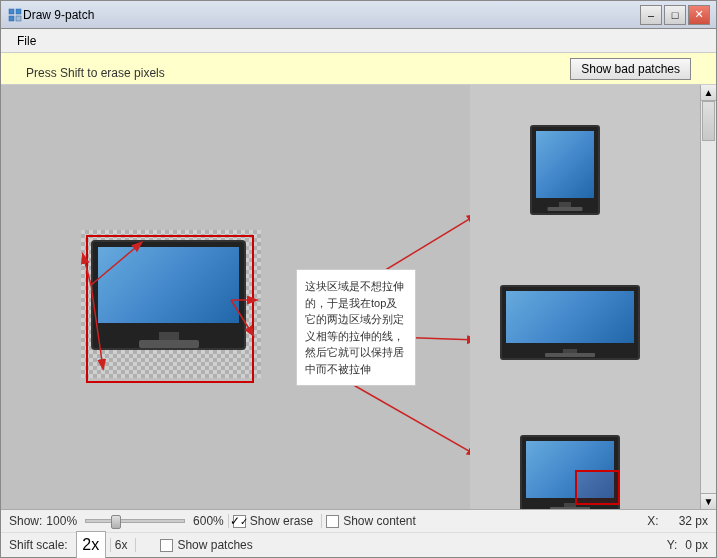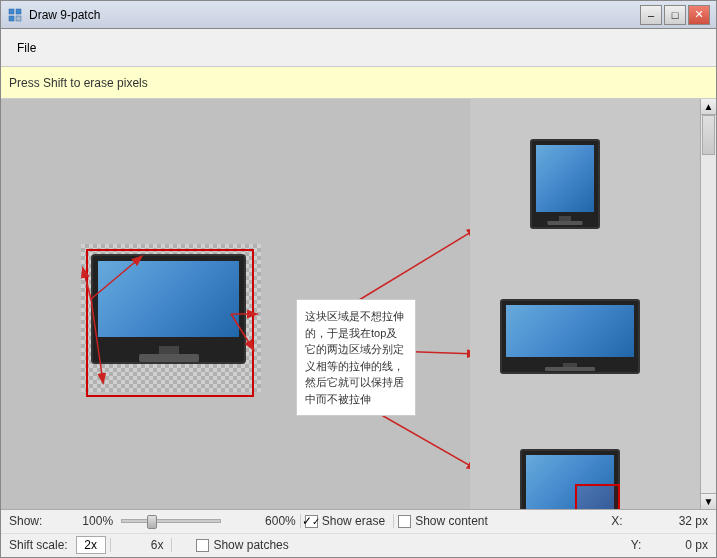--- a/index.html
+++ b/index.html
@@ -2,33 +2,33 @@
 <html><head>
   <meta charset="utf-8">
   <style>
     * { box-sizing: border-box; margin: 0; padding: 0; }
     body { font-family: 'Segoe UI', Tahoma, Arial, sans-serif; font-size: 12px; background: #f0f0f0; width: 717px; height: 558px; overflow: hidden; }
     
     #app-window { width: 717px; height: 558px; border: 1px solid #888; display: flex; flex-direction: column; }
     
     
     #title-bar { background: linear-gradient(to bottom, #dde4f0, #c8d0e0); border-bottom: 1px solid #888; display: flex; align-items: center; justify-content: space-between; padding: 4px 6px; height: 28px; }
-    #title-bar-left { display: flex; align-items: center; gap: 6px; }
+    #title-bar-left { display: flex; align-items: center; gap: 0; }
     #title-icon { width: 16px; height: 16px; display: flex; align-items: center; justify-content: center; }
     #title-text { font-size: 12px; color: #000; }
     #window-controls { display: flex; gap: 2px; }
     .win-btn { width: 22px; height: 20px; border: 1px solid #888; background: linear-gradient(to bottom, #f0f0f0, #d0d0d0); display: flex; align-items: center; justify-content: center; cursor: pointer; font-size: 11px; }
     .win-btn.close { background: linear-gradient(to bottom, #f08070, #d05040); color: white; }
     
     
-    #menu-bar { background: #f0f0f0; border-bottom: 1px solid #ccc; padding: 2px 8px; height: 38px; display: flex; align-items: center; }
+    #menu-bar { background: #f0f0f0; border-bottom: 1px solid #ccc; padding: 2px 8px; height: 24px; display: flex; align-items: center; }
     #menu-file { padding: 2px 8px; cursor: pointer; font-size: 12px; }
     
     
-    #toolbar { background: #ffffcc; border-bottom: 1px solid #ccc; padding: 4px 8px; height: 32px; display: flex; align-items: center; justify-content: space-between; }
+    #toolbar { background: #ffffcc; border-bottom: 1px solid #ccc; padding: 4px 25px; height: 32px; display: flex; align-items: flex-end; justify-content: space-between; }
     #hint-text { font-size: 12px; color: #333; }
     #show-bad-patches-btn { padding: 3px 10px; border: 1px solid #888; background: linear-gradient(to bottom, #f8f8f8, #e0e0e0); cursor: pointer; font-size: 12px; }
     
     
     #main-content { display: flex; flex: 1; overflow: hidden; }
     
     
     #editor-panel { flex: 1; background: #c0c0c0; position: relative; overflow: hidden; }
     
     
@@ -46,32 +46,32 @@
     #tv-base-neck { position: absolute; bottom: 8px; left: 50%; transform: translateX(-50%); width: 20px; height: 8px; background: #444; }
     #tv-base { position: absolute; bottom: 0; left: 50%; transform: translateX(-50%); width: 60px; height: 8px; background: #555; border-radius: 2px; }
     
     
     #red-rect { position: absolute; top: 5px; left: 5px; width: 168px; height: 148px; border: 2px solid #cc0000; background: transparent; }
     
     
     .arrow-svg { position: absolute; pointer-events: none; }
     
     
-    #tooltip { position: absolute; top: 200px; left: 295px; background: white; border: 1px solid #ccc; padding: 8px; width: 120px; font-size: 11px; line-height: 1.5; color: #333; z-index: 10; }
+    #tooltip { position: absolute; top: 184px; left: 295px; background: white; border: 1px solid #ccc; padding: 8px; width: 120px; font-size: 11px; line-height: 1.5; color: #333; z-index: 10; }
     
     
     #preview-content { position: absolute; top: 0; left: 0; right: 16px; bottom: 0; overflow: hidden; }
     
     
     #status-bar { background: #f0f0f0; border-top: 1px solid #aaa; height: 48px; display: flex; flex-direction: column; }
     #status-row-1 { display: flex; align-items: center; height: 24px; padding: 0 8px; border-bottom: 1px solid #ddd; }
     #status-row-2 { display: flex; align-items: center; height: 24px; padding: 0 8px; }
     
     .status-label { font-size: 12px; color: #333; margin-right: 4px; white-space: nowrap; }
-    .status-value { font-size: 12px; color: #333; margin-left: 36px; }
+    .status-value { font-size: 12px; color: #333; }
     
     
     #zoom-slider-container { display: flex; align-items: center; gap: 4px; flex: 0 0 auto; }
     #zoom-slider { width: 100px; height: 4px; background: #ccc; border: 1px solid #aaa; position: relative; }
     #zoom-thumb { position: absolute; top: -5px; left: 25%; width: 10px; height: 14px; background: linear-gradient(to bottom, #e0e0e0, #b0b0b0); border: 1px solid #888; cursor: pointer; border-radius: 2px; }
     .checkbox-item { display: flex; align-items: center; gap: 4px; }
     .checkbox { width: 13px; height: 13px; border: 1px solid #888; background: white; display: flex; align-items: center; justify-content: center; cursor: pointer; }
     .checkbox.checked::after { content: '✓'; font-size: 10px; }
     
     
@@ -118,20 +118,21 @@
       <div class="win-btn close">✕</div>
     </div>
   </div>
 
   <div id="menu-bar">
     <div id="menu-file">File</div>
   </div>
 
   <div id="toolbar">
     <span id="hint-text">Press Shift to erase pixels</span>
+    <button id="show-bad-patches-btn">Show bad patches</button>
   </div>
 
   <div id="main-content">
 
     <div id="editor-panel" class="checker-small">
 
       <div id="tv-container">
 
         <div style="position:absolute; top:0; left:0; width:180px; height:148px;" class="checker-small"></div>
 
@@ -238,21 +239,21 @@
       <div id="coords-right">
         <span class="status-label">X:</span>
         <span class="status-value">32 px</span>
       </div>
     </div>
 
     <div id="status-row-2">
 
       <div id="patch-scale-area">
         <span class="status-label">Shift scale:</span>
-        <input id="patch-scale-input" type="text" value="2x" style="width: 30px; height: 18px; border: 1px solid rgb(170, 170, 170); text-align: center; font-size: 12px;">
+        <input id="patch-scale-input" type="text" value="2x" style="width: 30px; height: 28px; border: 1px solid rgb(170, 170, 170); text-align: center; font-size: 16px;">
       </div>
 
       <div class="sep"></div>
 
       <span class="status-value">6x</span>
 
       <div class="sep" style="margin: 0 24px 0 8px;"></div>
 
       <div class="checkbox-item">
         <div class="checkbox"></div>

